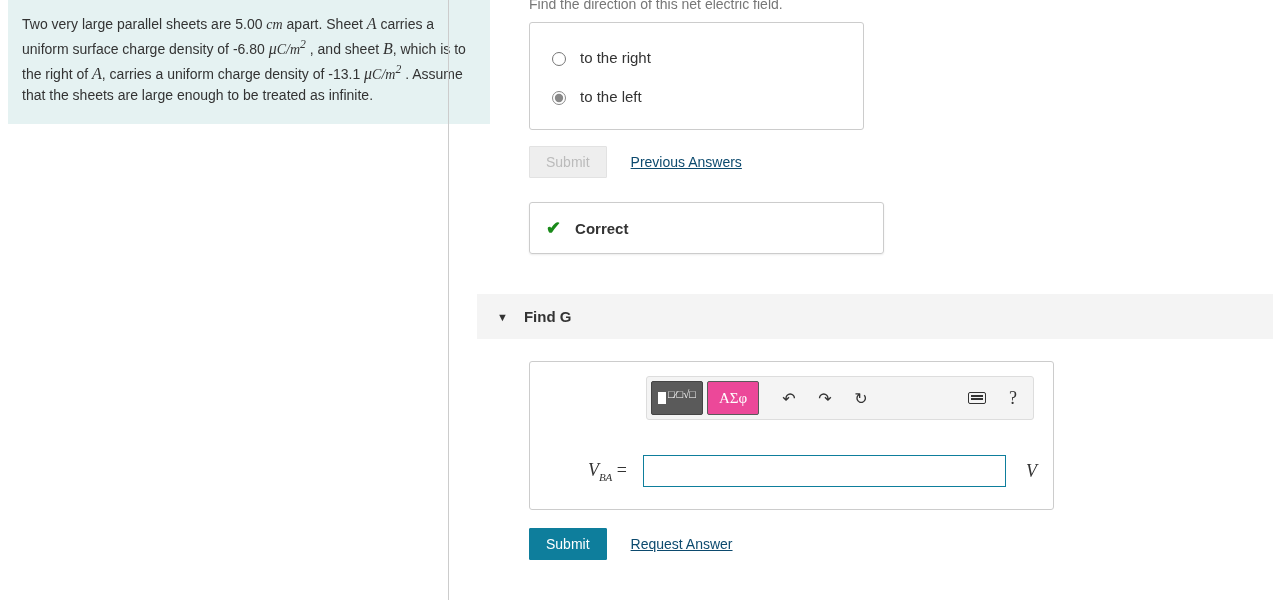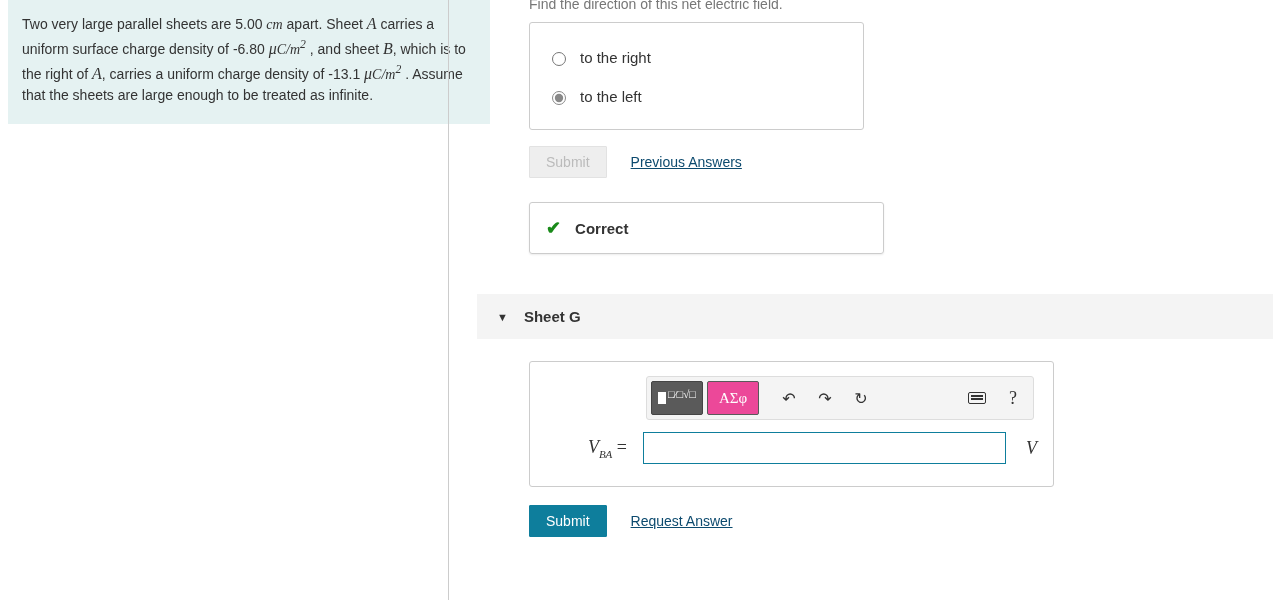--- a/index.html
+++ b/index.html
@@ -146,21 +146,21 @@
   .tool-btn-light {
     width: 32px; height: 30px;
     display: flex; align-items: center; justify-content: center;
     color: #333;
     font-size: 16px;
     cursor: pointer;
     border-radius: 2px;
   }
   .spacer { flex: 0 0 6px; }
   .eq-row {
-    margin-top: 12px;
+    margin-top: 35px;
     display: flex;
     align-items: center;
     gap: 10px;
   }
   .eq-label {
     width: 90px;
     text-align: right;
     font-family: 'Times New Roman', serif;
     font-style: italic;
     font-size: 18px;
@@ -216,21 +216,21 @@
     <span class="link">Previous Answers</span>
   </div>
 
   <div class="correct-box">
     <span class="checkmark">✔</span>
     <span class="correct-label">Correct</span>
   </div>
 
   <div class="part-header">
     <span class="tri">▼</span>
-    <span class="label">Sheet G</span>
+    <span class="label">Find G</span>
   </div>
 
   <div class="answer-box">
     <div class="toolbar">
       <div class="tool-btn-dark sel">
         <span class="sq"></span>
         <span style="font-size:11px; position:relative; top:-4px;">□⁄□√□</span>
       </div>
       <div class="tool-btn-dark">ΑΣφ</div>
       <div class="spacer"></div>

